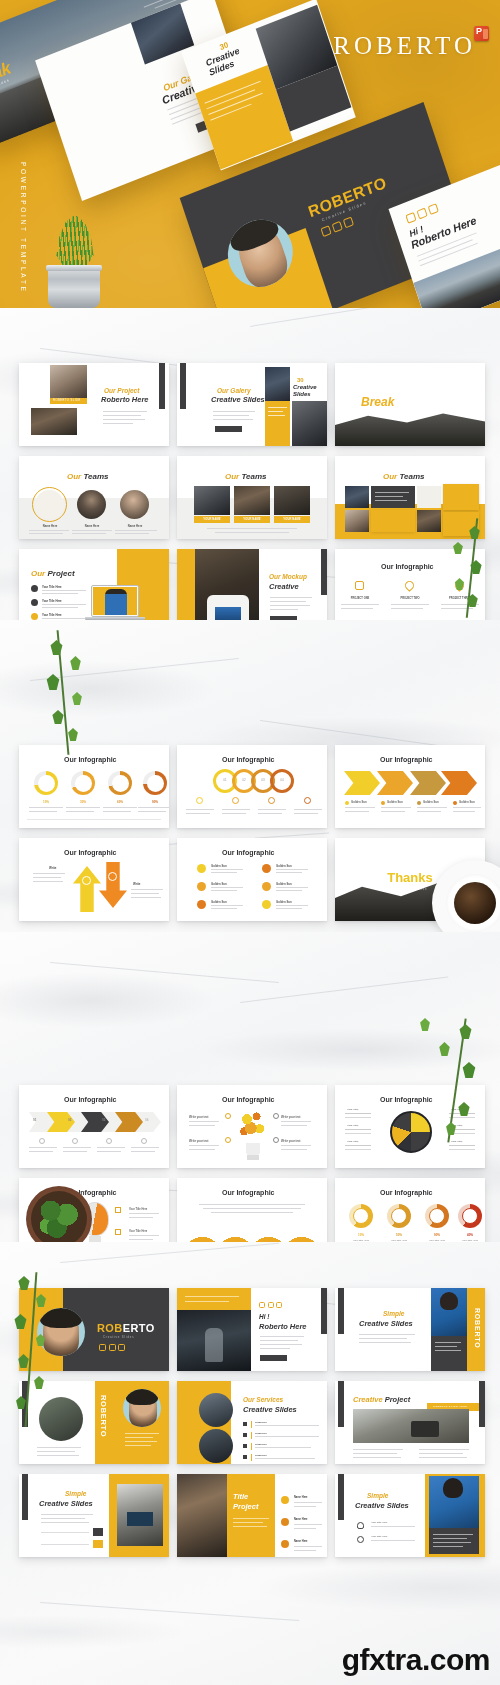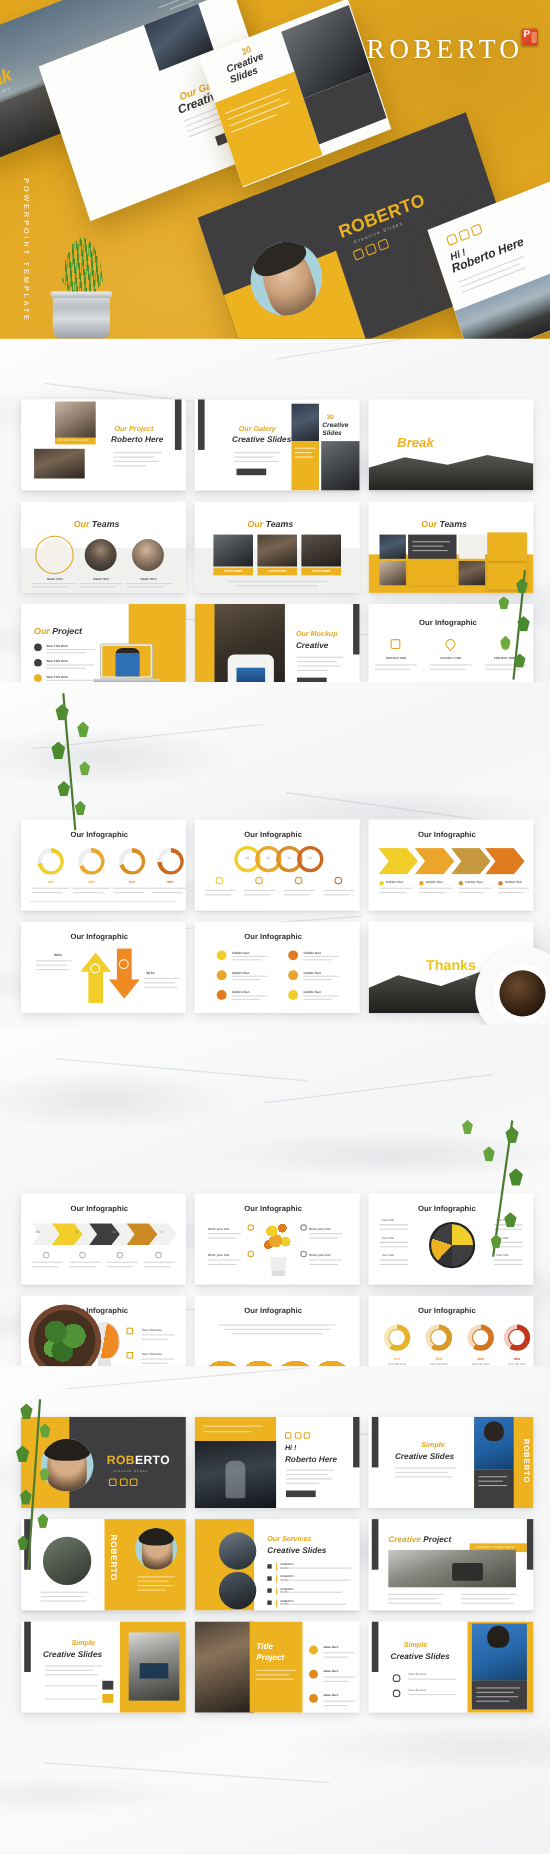--- a/index.html
+++ b/index.html
@@ -878,15 +878,16 @@
       <div style="position:absolute;left:24px;top:0;width:1.6px;height:155px;background:#4d7a32;transform:rotate(4deg);"></div>
       <div style="position:absolute;left:10px;top:4px;width:16px;height:14px;background:#4f8d30;clip-path:polygon(50% 0,85% 35%,70% 100%,30% 100%,15% 35%);"></div>
       <div style="position:absolute;left:28px;top:22px;width:14px;height:13px;background:#63a33a;clip-path:polygon(50% 0,85% 35%,70% 100%,30% 100%,15% 35%);"></div>
       <div style="position:absolute;left:6px;top:42px;width:17px;height:15px;background:#4a8a2e;clip-path:polygon(50% 0,85% 35%,70% 100%,30% 100%,15% 35%);"></div>
       <div style="position:absolute;left:28px;top:62px;width:13px;height:12px;background:#6cab40;clip-path:polygon(50% 0,85% 35%,70% 100%,30% 100%,15% 35%);"></div>
       <div style="position:absolute;left:10px;top:82px;width:15px;height:14px;background:#4f8d30;clip-path:polygon(50% 0,85% 35%,70% 100%,30% 100%,15% 35%);"></div>
       <div style="position:absolute;left:26px;top:104px;width:14px;height:13px;background:#5c9b36;clip-path:polygon(50% 0,85% 35%,70% 100%,30% 100%,15% 35%);"></div>
       <div style="position:absolute;left:8px;top:124px;width:14px;height:13px;background:#4a8a2e;clip-path:polygon(50% 0,85% 35%,70% 100%,30% 100%,15% 35%);"></div>
     </div>
 
+    <div class="wm" style="right:10px;bottom:8px;font-size:30px;">gfxtra.com</div>
   </div>
 
 </div>
 
 </body></html>

